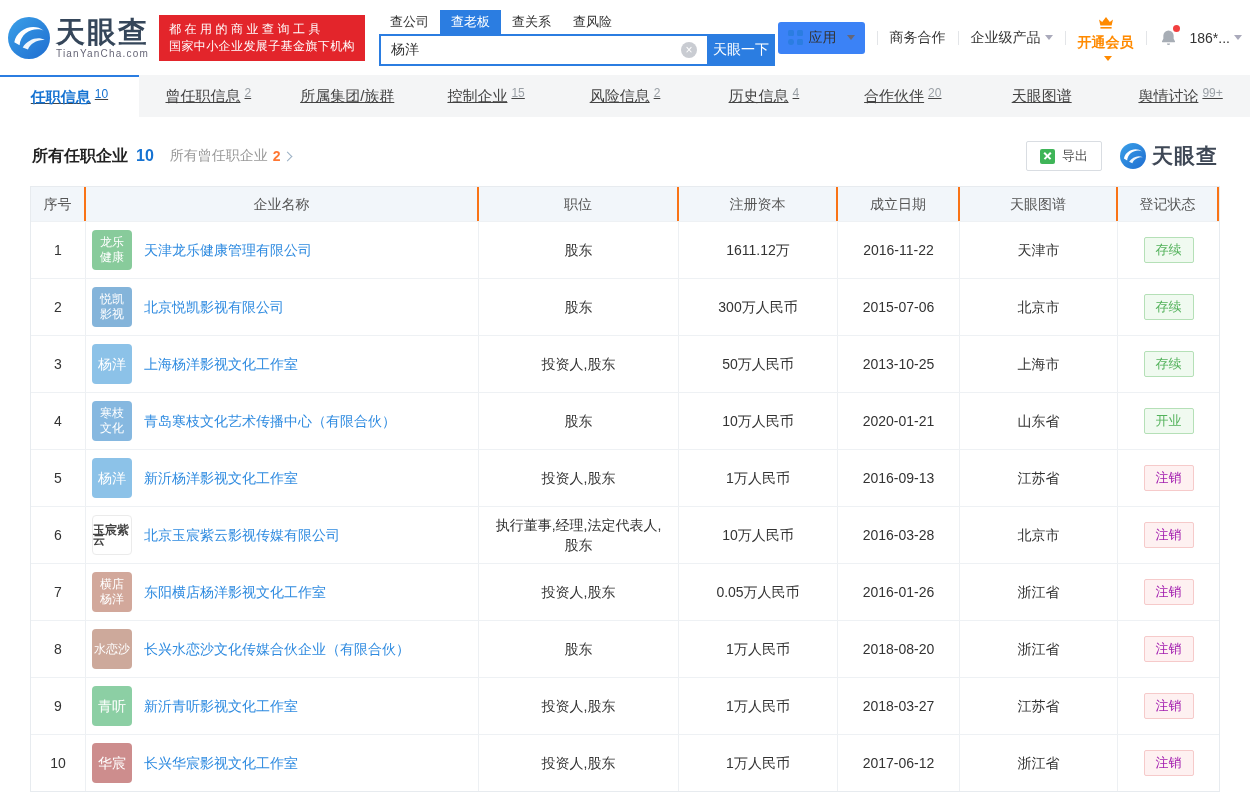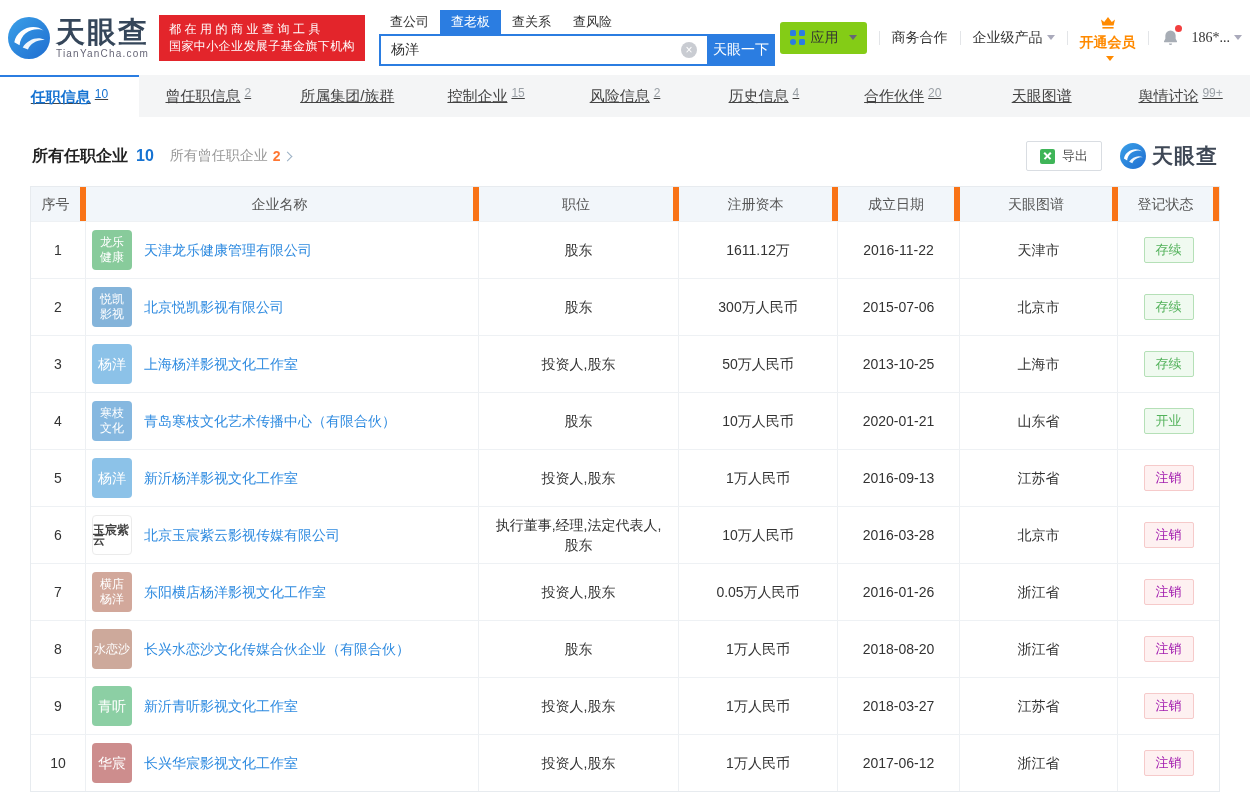--- a/index.html
+++ b/index.html
@@ -27,30 +27,30 @@
                   font-family:inherit; }
   .clear-icon { position:absolute; right:10px; top:50%; transform:translateY(-50%);
                 width:16px; height:16px; border-radius:50%; background:#c9ccd2; color:#fff;
                 font-size:12px; line-height:16px; text-align:center; cursor:pointer; }
   .clear-icon::before { content:"\00d7"; }
   .search-btn { width:68px; height:32px; background:#2b7de1; color:#fff; border:none;
                 font-size:14px; cursor:pointer; font-family:inherit; }
 
   .top-nav { margin-left:auto; display:flex; align-items:center; gap:12px; font-size:14px; color:#333; padding-right:2px; }
   .vdiv { width:1px; height:14px; background:#e3e5e8; }
-  .apps-chip { display:flex; align-items:center; gap:6px; background:#84cc16; padding:7px 10px; border-radius:3px; cursor:pointer; }
+  .apps-chip { display:flex; align-items:center; gap:6px; background:#3b82f6; padding:7px 10px; border-radius:3px; cursor:pointer; }
   .caret { width:0; height:0; border-left:4px solid transparent; border-right:4px solid transparent;
            border-top:5px solid #667; margin-left:4px; display:inline-block; }
   .caret.lite { border-top-color:#aab; }
   .nav-link { cursor:pointer; display:flex; align-items:center; }
   .vip { color:#ff8a00; display:flex; align-items:center; gap:4px; cursor:pointer; font-weight:bold;flex-direction:column; }
   .vip .caret { border-top-color:#ff8a00; }
   .bell-wrap { position:relative; cursor:pointer; display:flex; align-items:center; }
   .bell-dot { position:absolute; top:-3px; right:-2px; width:7px; height:7px; border-radius:50%; background:#f23f3f; }
-  .phone { display:flex; align-items:center; cursor:pointer;font-family:Liberation Serif, serif; }
+  .phone { display:flex; align-items:center; cursor:pointer; }
 
   
   .main-tabs { height:42px; background:#f4f5f6; display:flex; }
   .mtab { flex:1; display:flex; align-items:center; justify-content:center; gap:4px;
           font-size:15px; color:#444; cursor:pointer;text-decoration:underline; }
   .mtab-count { font-size:12px; color:#9aa0a6; margin-top:-7px; }
   .mtab.active { background:#fff; border-top:2px solid #2b7de1; }
   .mtab.active .mtab-label { color:#1673d2; font-weight:bold; }
   .mtab.active .mtab-count { color:#1673d2; }
 
@@ -75,21 +75,21 @@
   .watermark { display:flex; align-items:center; gap:6px; }
   .wm-text { font-size:21px; font-weight:bold; color:#3f4856; letter-spacing:1px; }
 
   
   .table { border:1px solid #e7ebef; }
   .trow { display:grid; grid-template-columns:55px 393px 200px 159px 122px 158px auto; }
   .tcell { display:flex; align-items:center; justify-content:center; text-align:center;
            border-right:1px solid #edf0f3; padding:8px 10px; min-height:53px; line-height:20px; }
   .tcell:last-child { border-right:none; }
   .thead .tcell { min-height:34px; padding:4px 10px; background:#f2f6fa; color:#555;
-                  border-right:6px solid #f97316; }
+                  border-right:2px solid #f97316; }
   .tr { border-top:1px solid #eef1f4; }
   .name-cell { justify-content:flex-start; text-align:left; padding-left:6px; gap:12px; }
   .co-link { color:#2f8be0; text-decoration:none; cursor:pointer; }
   .co-icon { width:40px; height:40px; border-radius:4px; color:#fff; display:flex; flex-direction:column;
              align-items:center; justify-content:center; font-size:12px; line-height:15px; flex:none; }
   .co-icon.big { font-size:14px; }
   .co-icon.light { background:#fff; border:1px solid #ebebeb; color:#444; font-size:12px;
                    font-weight:bold; line-height:10px; }
   .badge { padding:2px 11px; font-size:13px; border-radius:2px; border:1px solid; }
   .badge.green { color:#53b25b; background:#f0faf0; border-color:#b5e0b7; }

